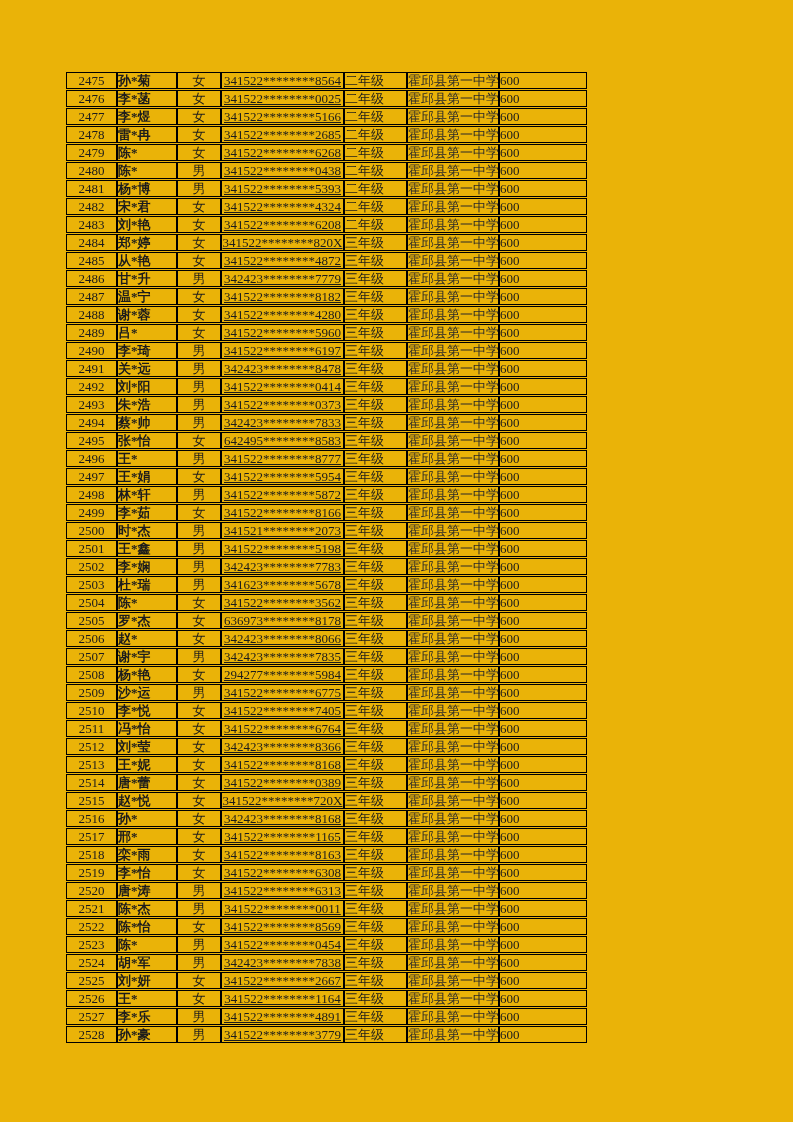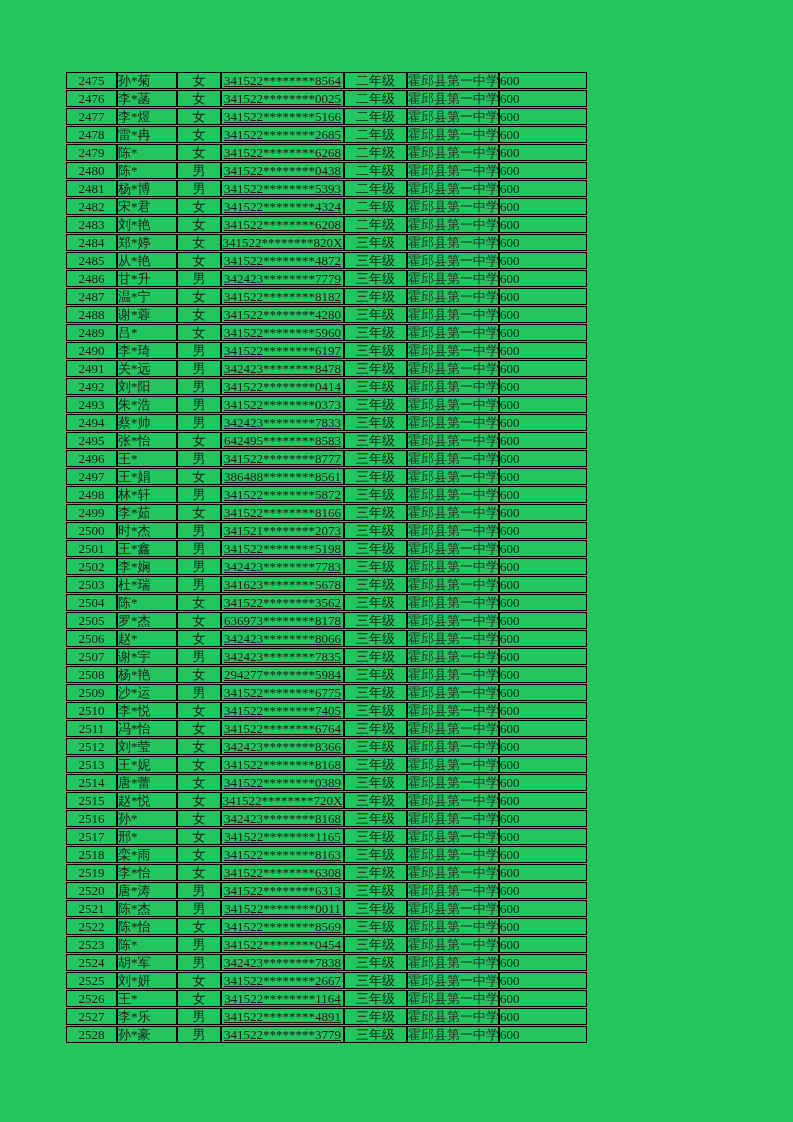--- a/index.html
+++ b/index.html
@@ -4,21 +4,21 @@
 <style>
   html, body {
     margin: 0;
     padding: 0;
     background: #ffffff;
   }
   .page {
     position: relative;
     width: 793px;
     height: 1122px;
-    background: #22c55e;
+    background: #eab308;
     overflow: hidden;
     font-family: "Liberation Serif", "DejaVu Serif", serif;
     color: #1c1c1c;
   }
   table.roster {
     position: absolute;
     left: 66px;
     top: 71px;
     width: 521px;
     border-collapse: separate;
@@ -30,24 +30,24 @@
     box-sizing: border-box;
     height: 17px;
     line-height: 15px;
     padding: 0;
     overflow: hidden;
     white-space: nowrap;
     vertical-align: middle;
     font-size: 13px;
   }
   td.c-no     { text-align: center; }
-  td.c-name   { text-align: left; padding-left: 5px; }
+  td.c-name   { text-align: left; padding-left: 5px; font-weight: bold; }
   td.c-gender { text-align: center; }
   td.c-id     { text-align: center; font-size: 12.5px; text-decoration: underline; }
-  td.c-grade  { text-align: center; margin-left: 26px; }
+  td.c-grade  { text-align: left; margin-left: 26px; }
   td.c-school { text-align: center; font-size: 7.5px; color: #2a2a2a; }
   td.c-amount { text-align: left; }
 </style>
 </head>
 <body>
 
 <div class="page">
   <table class="roster">
     <colgroup>
       <col style="width:51px">
@@ -254,21 +254,21 @@
           <td class="c-gender">男</td>
           <td class="c-id">341522********8777</td>
           <td class="c-grade">三年级</td>
           <td class="c-school">霍邱县第一中学城南分校</td>
           <td class="c-amount">600</td>
         </tr>
         <tr>
           <td class="c-no">2497</td>
           <td class="c-name">王*娟</td>
           <td class="c-gender">女</td>
-          <td class="c-id">386488********8561</td>
+          <td class="c-id">341522********5954</td>
           <td class="c-grade">三年级</td>
           <td class="c-school">霍邱县第一中学城南分校</td>
           <td class="c-amount">600</td>
         </tr>
         <tr>
           <td class="c-no">2498</td>
           <td class="c-name">林*轩</td>
           <td class="c-gender">男</td>
           <td class="c-id">341522********5872</td>
           <td class="c-grade">三年级</td>

